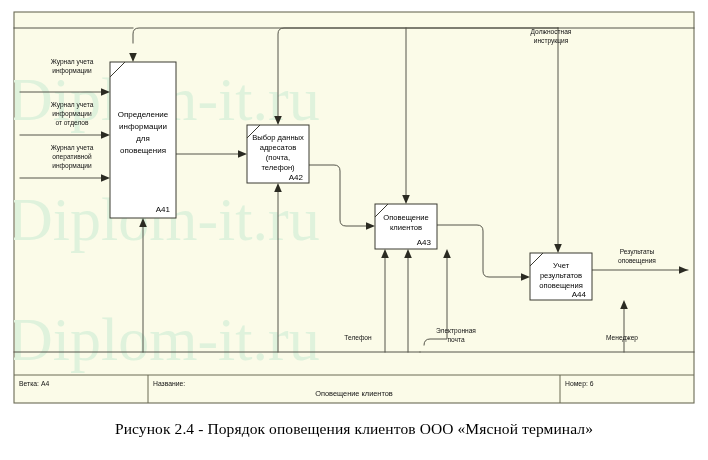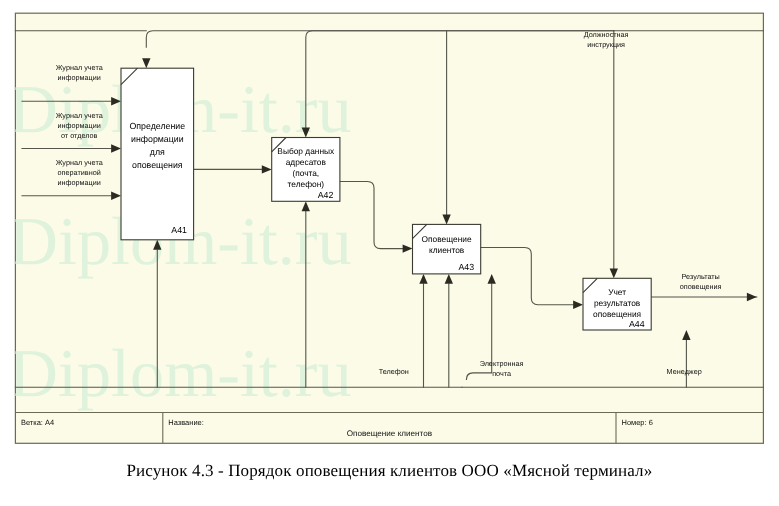--- a/index.html
+++ b/index.html
@@ -181,14 +181,14 @@
         <line x1="148" y1="375" x2="148" y2="403" stroke="#6b6b55" stroke-width="1"></line>
         <line x1="560" y1="375" x2="560" y2="403" stroke="#6b6b55" stroke-width="1"></line>
         <text x="19" y="386" font-size="6.8" fill="#111">Ветка: А4</text>
         <text x="153" y="386" font-size="6.8" fill="#111">Название:</text>
         <text x="354" y="396" font-size="7.4" fill="#111" text-anchor="middle">Оповещение клиентов</text>
         <text x="565" y="386" font-size="6.8" fill="#111">Номер: 6</text>
       </g>
     </svg>
   </div>
 
-  <div class="cap">Рисунок 4.3  - Порядок оповещения клиентов ООО «Мясной терминал»</div>
+  <div class="cap">Рисунок 2.4  - Порядок оповещения клиентов ООО «Мясной терминал»</div>
 </div>
 
 </body></html>

